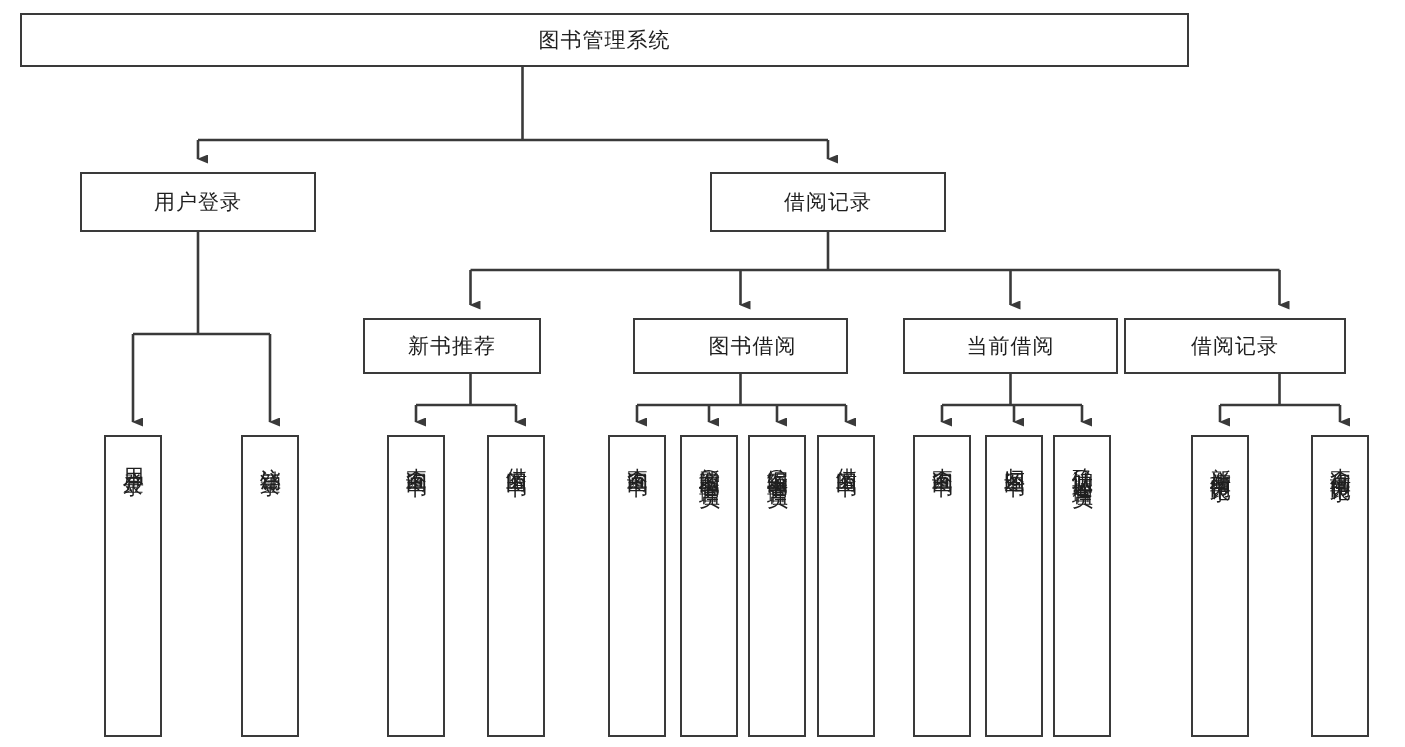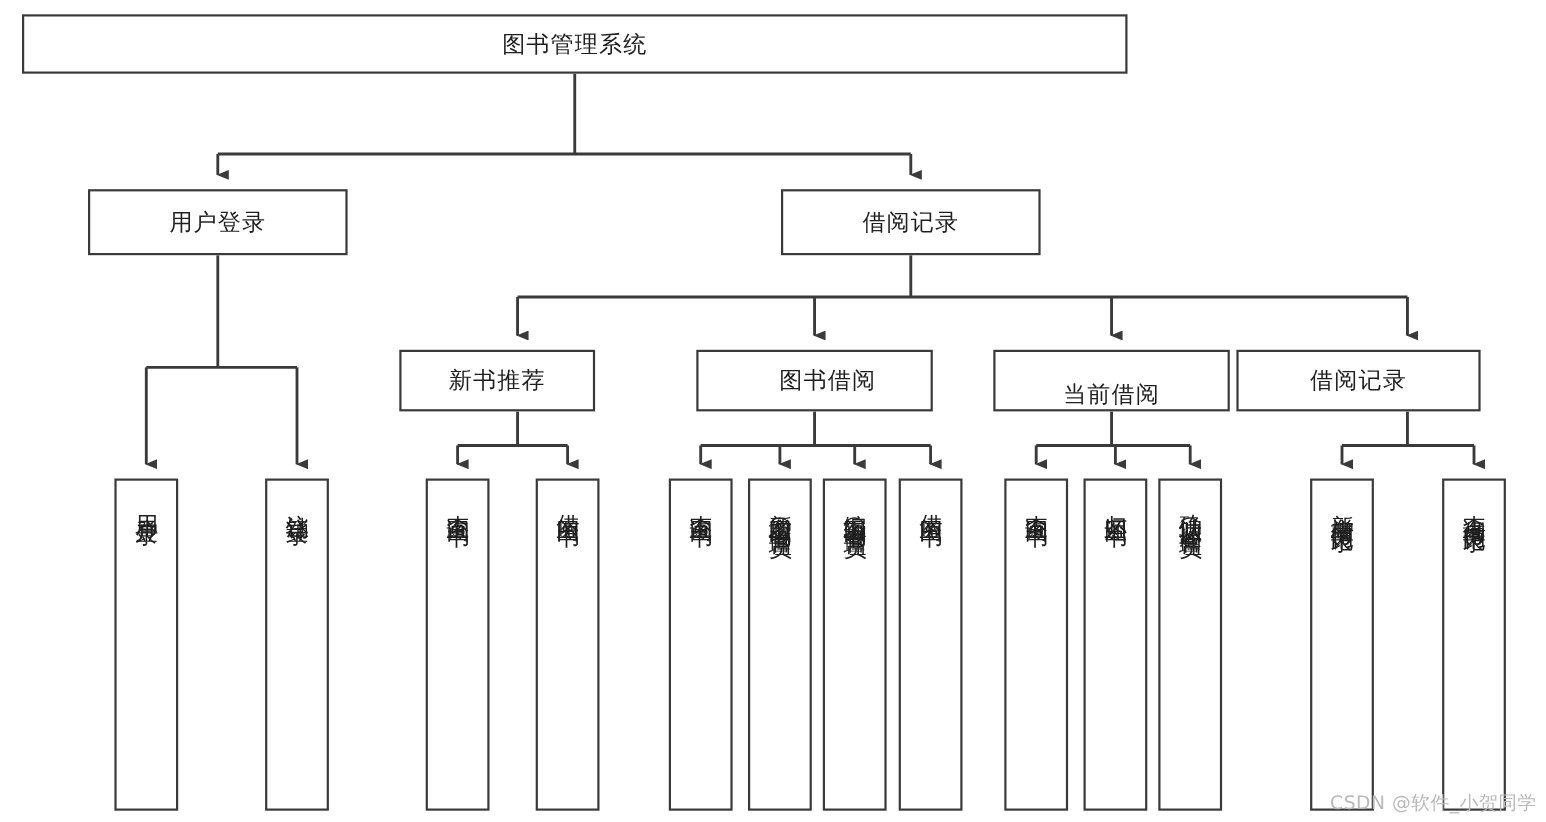--- a/index.html
+++ b/index.html
@@ -111,36 +111,36 @@
         <path d="M1014,405 L1014,422" marker-end="url(#arrowhead)"></path>
         <path d="M1082,405 L1082,422" marker-end="url(#arrowhead)"></path>
         <path d="M1279.5,374 L1279.5,405"></path>
         <path d="M1220,405 L1340,405"></path>
         <path d="M1220,405 L1220,422" marker-end="url(#arrowhead)"></path>
         <path d="M1340,405 L1340,422" marker-end="url(#arrowhead)"></path>
       </g>
   </svg>
 
   <div id="node-layer">
-      <div class="node horizontal" style="left: 20px; top: 13px; width: 1005px; height: 54px;">
+      <div class="node horizontal" style="left: 20px; top: 13px; width: 1169px; height: 54px;">
         <span class="node-label">图书管理系统</span>
       </div>
       <div class="node horizontal" style="left: 80px; top: 172px; width: 236px; height: 60px;">
         <span class="node-label">用户登录</span>
       </div>
       <div class="node horizontal" style="left: 710px; top: 172px; width: 236px; height: 60px;">
         <span class="node-label">借阅记录</span>
       </div>
       <div class="node horizontal" style="left: 363px; top: 318px; width: 178px; height: 56px;">
         <span class="node-label">新书推荐</span>
       </div>
       <div class="node horizontal" style="left: 633px; top: 318px; width: 215px; height: 56px; padding-left: 24px;">
         <span class="node-label">图书借阅</span>
       </div>
-      <div class="node horizontal" style="left: 903px; top: 318px; width: 215px; height: 56px; align-items: flex-end;">
+      <div class="node horizontal" style="left: 903px; top: 318px; width: 215px; height: 56px;">
         <span class="node-label">当前借阅</span>
       </div>
       <div class="node horizontal" style="left: 1124px; top: 318px; width: 222px; height: 56px;">
         <span class="node-label">借阅记录</span>
       </div>
       <div class="node vertical" style="left: 104px; top: 435px; width: 58px; height: 302px;">
         <span class="node-label">用户登录</span>
       </div>
       <div class="node vertical" style="left: 241px; top: 435px; width: 58px; height: 302px;">
         <span class="node-label">注销登录</span>
@@ -173,15 +173,14 @@
         <span class="node-label">确认归还（管理员）</span>
       </div>
       <div class="node vertical" style="left: 1191px; top: 435px; width: 58px; height: 302px;">
         <span class="node-label">新增借阅记录</span>
       </div>
       <div class="node vertical" style="left: 1311px; top: 435px; width: 58px; height: 302px;">
         <span class="node-label">查询借阅记录</span>
       </div>
     </div>
 
-  <div class="watermark">CSDN @软件_小贺同学</div>
 
 </div>
 
 </body></html>

